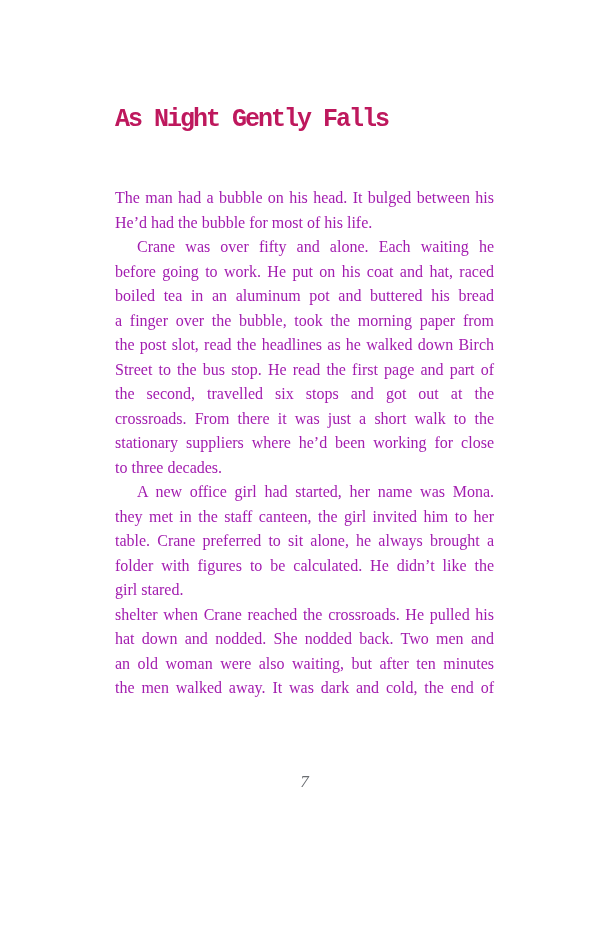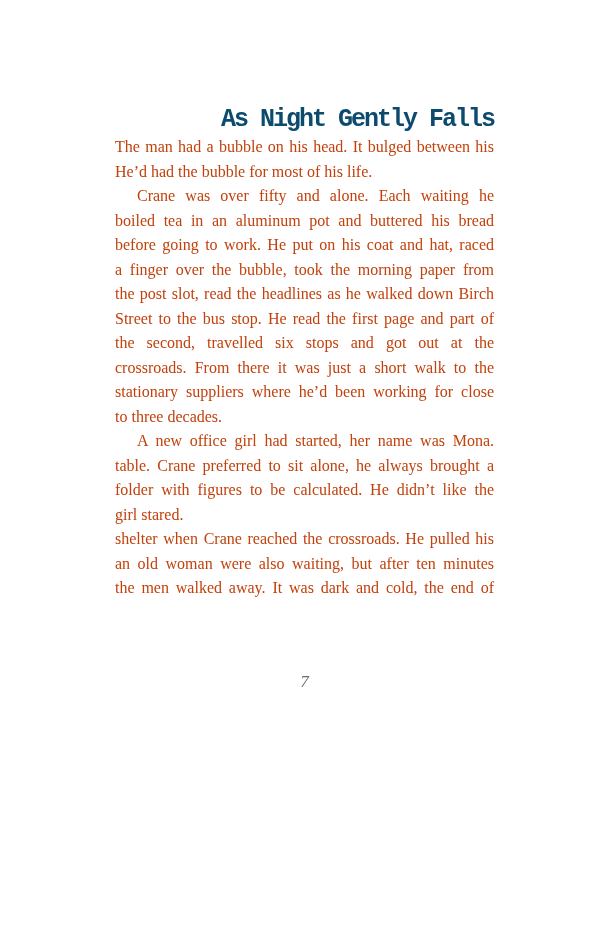--- a/index.html
+++ b/index.html
@@ -22,28 +22,29 @@
     top: 0;
     width: 379px;
   }
   .title {
     margin: 105px 0 0 0;
     font-family: "Liberation Mono", "DejaVu Sans Mono", monospace;
     font-weight: bold;
     font-size: 25px;
     line-height: 30px;
     letter-spacing: -2px;
-    text-align: right;
-    color: #0c4a6e;
+    text-align: left;
+    color: #be185d;
   }
   .body-text {
+    margin-top: 51px;
     font-family: "Liberation Serif", "DejaVu Serif", serif;
     font-size: 16px;
     line-height: 24.5px;
-    color: #c2410c;
+    color: #a21caf;
   }
   .line {
     text-align: justify;
     text-align-last: justify;
     white-space: normal;
   }
   .line.flush-left {
     text-align-last: left;
   }
   .line.indent {
@@ -62,32 +63,34 @@
 </head>
 <body>
 
 <div class="page">
   <div class="column">
     <h1 class="title">As Night Gently Falls</h1>
     <div class="body-text">
         <div class="line">The man had a bubble on his head. It bulged between his</div>
         <div class="line flush-left">He’d had the bubble for most of his life.</div>
         <div class="line indent">Crane was over fifty and alone. Each waiting he</div>
+        <div class="line">before going to work. He put on his coat and hat, raced</div>
         <div class="line">boiled tea in an aluminum pot and buttered his bread</div>
-        <div class="line">before going to work. He put on his coat and hat, raced</div>
         <div class="line">a finger over the bubble, took the morning paper from</div>
         <div class="line">the post slot, read the headlines as he walked down Birch</div>
         <div class="line">Street to the bus stop. He read the first page and part of</div>
         <div class="line">the second, travelled six stops and got out at the</div>
         <div class="line">crossroads. From there it was just a short walk to the</div>
         <div class="line">stationary suppliers where he’d been working for close</div>
         <div class="line flush-left">to three decades.</div>
         <div class="line indent">A new office girl had started, her name was Mona.</div>
+        <div class="line">they met in the staff canteen, the girl invited him to her</div>
         <div class="line">table. Crane preferred to sit alone, he always brought a</div>
         <div class="line">folder with figures to be calculated. He didn’t like the</div>
         <div class="line flush-left">girl stared.</div>
         <div class="line">shelter when Crane reached the crossroads. He pulled his</div>
+        <div class="line">hat down and nodded. She nodded back. Two men and</div>
         <div class="line">an old woman were also waiting, but after ten minutes</div>
         <div class="line">the men walked away. It was dark and cold, the end of</div>
       </div>
     <div class="folio">7</div>
   </div>
 </div>
 
 </body></html>

